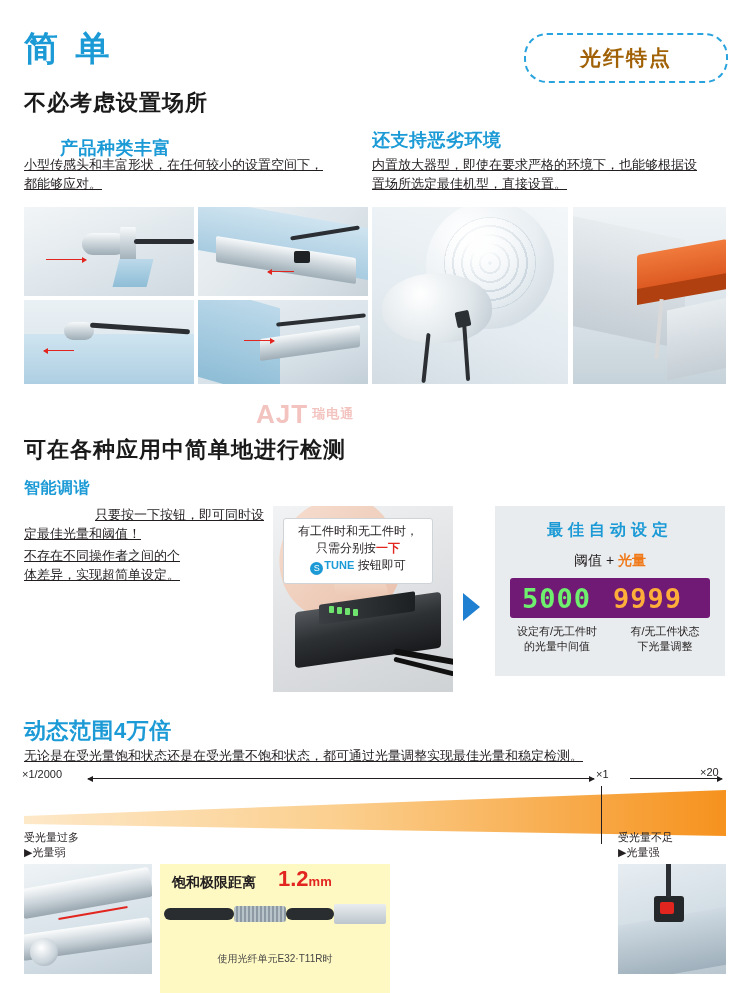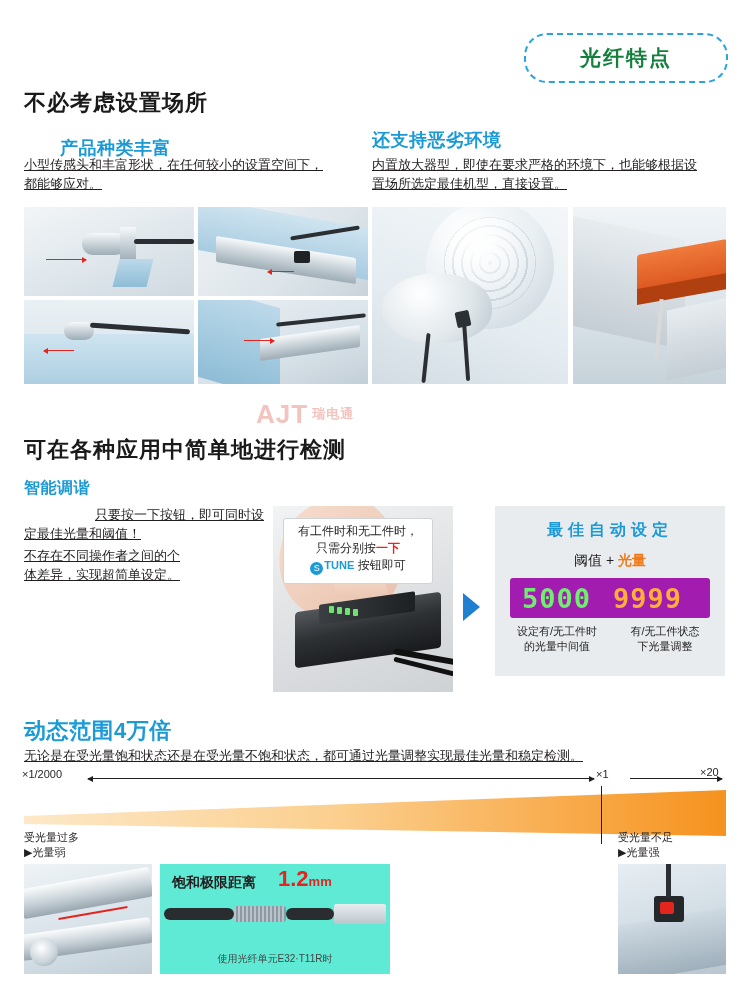--- a/index.html
+++ b/index.html
@@ -16,21 +16,21 @@
   
   .hdr-title{
     position:absolute;left:24px;top:26px;
     font-size:34px;font-weight:bold;color:#1b9ad6;letter-spacing:4px;
   }
   .badge{
     position:absolute;right:22px;top:33px;
     width:200px;height:46px;
     border:2px dashed #29a3dd;border-radius:23px;
     display:flex;align-items:center;justify-content:center;
-    color:#15803d;font-size:21px;font-weight:bold;letter-spacing:2px;
+    color:#a16207;font-size:21px;font-weight:bold;letter-spacing:2px;
   }
 
   .h1{
     position:absolute;font-size:22px;font-weight:bold;color:#1a1a1a;letter-spacing:1px;
   }
   .h2{
     position:absolute;font-size:18px;font-weight:bold;color:#1b9ad6;letter-spacing:0.5px;
   }
   .h3{
     position:absolute;font-size:16px;font-weight:bold;color:#1b9ad6;letter-spacing:0.5px;
@@ -127,21 +127,21 @@
   .panel-title{
     position:absolute;left:0;top:14px;width:230px;text-align:center;
     font-size:16px;font-weight:bold;color:#1b9ad6;letter-spacing:5px;
   }
   .panel-sub{
     position:absolute;left:0;top:46px;width:230px;text-align:center;font-size:14px;color:#231f20;
   }
   .panel-sub .orange{color:#f07a1a;font-weight:bold;}
   .lcd{
     position:absolute;left:15px;top:72px;width:200px;height:40px;
-    background:#a21caf;border-radius:3px;display:flex;align-items:center;
+    background:#701a75;border-radius:3px;display:flex;align-items:center;
   }
   .lcd .green{color:#6ef06e;font-size:27px;letter-spacing:1px;font-family:"DejaVu Sans Mono",monospace;margin-left:12px;font-weight:bold;}
   .lcd .orange{color:#ffae3a;font-size:27px;letter-spacing:1px;font-family:"DejaVu Sans Mono",monospace;margin-left:22px;font-weight:bold;}
   .lcd-cap{
     position:absolute;font-size:11px;line-height:15px;text-align:center;color:#231f20;top:118px;
   }
 
   
   .axis-label{position:absolute;font-size:11px;color:#231f20;}
   .axis-line{position:absolute;height:0;border-top:1px solid #231f20;}
@@ -153,40 +153,41 @@
   }
   .tickline{position:absolute;width:1px;background:#231f20;}
 
   .small-note{position:absolute;font-size:11px;line-height:15px;color:#231f20;}
 
   .bot-photo-l{
     position:absolute;left:24px;top:864px;width:128px;height:110px;
     background:linear-gradient(165deg,#eef3f6,#d6e1e8 60%,#c2ced6);overflow:hidden;
   }
   .bot-photo-c{
-    position:absolute;left:160px;top:864px;width:230px;height:110px;
-    background:#5eead4;overflow:hidden;
+    position:absolute;left:160px;top:864px;width:230px;height:130px;
+    background:#fef9c3;overflow:hidden;
   }
   .bot-photo-r{
     position:absolute;left:618px;top:864px;width:108px;height:110px;
     background:linear-gradient(165deg,#e7eef3,#cfdae2 60%,#b9c6cf);overflow:hidden;
   }
   .sat-title{position:absolute;left:12px;top:10px;font-size:14px;font-weight:bold;color:#231f20;}
   .sat-val{position:absolute;left:118px;top:2px;font-size:22px;font-weight:bold;color:#e2251e;}
   .sat-unit{font-size:13px;}
   .sat-cap{position:absolute;left:0;top:88px;width:230px;text-align:center;font-size:10px;color:#444;}
 
   .rod{position:absolute;background:linear-gradient(180deg,#fbfcfc,#cdd6dc 50%,#9aa7b0);border-radius:4px;}
   .coil{position:absolute;background:repeating-linear-gradient(90deg,#b9c3ca 0 2px,#8e9aa3 2px 4px);border-radius:3px;}
 </style>
 </head>
 <body>
 
 <div class="page">
 
+  <div class="hdr-title">简 单</div>
   <div class="badge">光纤特点</div>
 
   <div class="h1" style="left:24px;top:88px;">不必考虑设置场所</div>
 
   <div class="h2" style="left:24px;top:136px;margin-left:36px;">产品种类丰富</div>
   <div class="body-text" style="left:24px;top:155px;width:300px;">小型传感头和丰富形状，在任何较小的设置空间下，都能够应对。</div>
 
   <div class="h2" style="left:372px;top:128px;">还支持恶劣环境</div>
   <div class="body-text" style="left:372px;top:155px;width:330px;">内置放大器型，即使在要求严格的环境下，也能够根据设置场所选定最佳机型，直接设置。</div>
 

